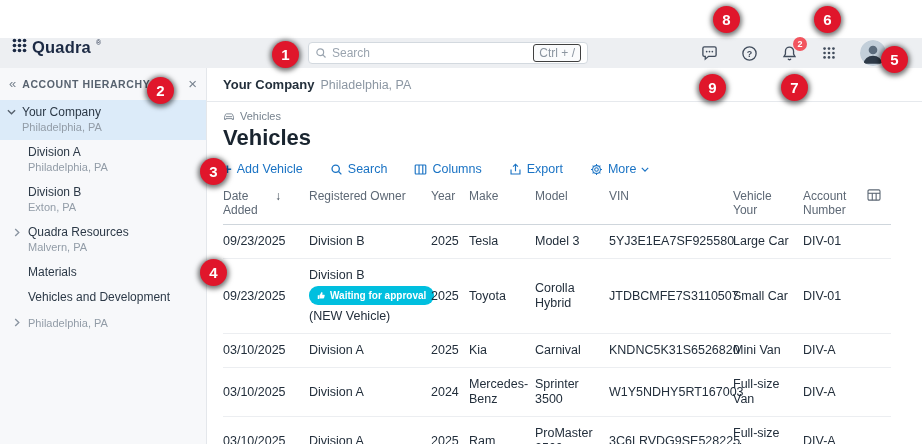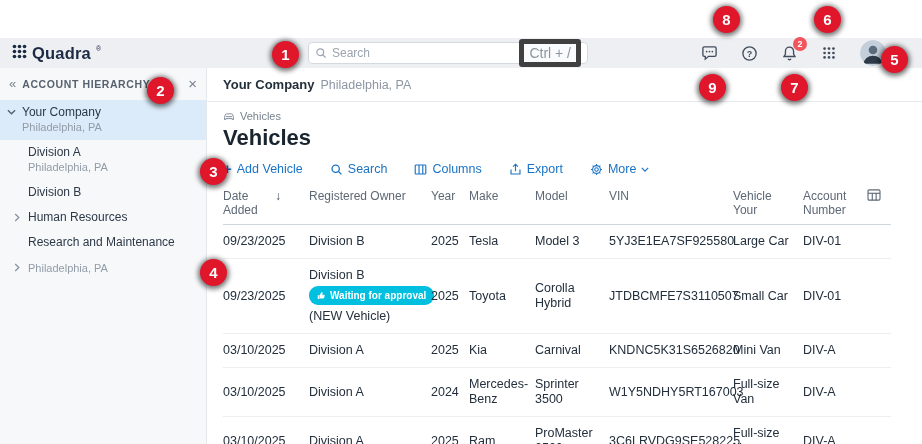--- a/index.html
+++ b/index.html
@@ -2,31 +2,31 @@
 <html style="--accent-blue: #1a73c4; --badge-cyan: #00bfdf; --callout-red: #e0162b; --notification-red: #f2545e; --selected-blue: #dcebf9; --topbar-bg: #edeff2; --logo-navy: #1c2a44;"><head>
 <meta charset="utf-8">
 <style>
   * { margin:0; padding:0; box-sizing:border-box; }
   html,body { background:#fff; }
   body { font-family:"Liberation Sans","DejaVu Sans",sans-serif; }
   .screen { position:relative; width:922px; height:444px; background:#fff; overflow:hidden; }
 
   
   .topbar { position:absolute; top:38px; left:0; width:922px; height:30px;
-            background:var(--topbar-bg,#edeff2); display:flex; align-items:center; }
+            background:var(--topbar-bg,#edeff2); display:flex; }
   .logo { display:flex; align-items:flex-start; gap:5px; margin-left:12px; cursor:pointer; }
   .logo-text { font-size:16.5px; font-weight:bold; color:var(--logo-navy,#1c2a44); letter-spacing:.2px; line-height:18px; }
   .logo-reg { font-size:7px; color:var(--logo-navy,#1c2a44); margin-top:1px; }
 
   .search-box { position:absolute; left:308px; top:4px; width:280px; height:22px; background:#fff;
                 border:1px solid #d3d9df; border-radius:4px; display:flex; align-items:center; padding:0 6px; }
   .search-box input { flex:1; border:none; outline:none; font-size:12px; color:#3a4654; background:transparent;
                       font-family:"Liberation Sans","DejaVu Sans",sans-serif; margin-left:5px; }
   .search-box input::placeholder { color:#9aa4af; }
-  .kbd { font-size:14px; color:#8b95a0; border:5px solid #404040; border-radius:3px; padding:1px 5px; background:#fafbfc; white-space:nowrap; }
+  .kbd { font-size:12px; color:#8b95a0; border:1px solid #404040; border-radius:3px; padding:1px 5px; background:#fafbfc; white-space:nowrap; }
 
   .top-icons { margin-left:auto; margin-right:36px; display:flex; align-items:center; gap:23px; color:#414c5c; }
   .top-icon { position:relative; display:flex; align-items:center; cursor:pointer; color:#414c5c; }
   .badge-count { position:absolute; top:-8px; right:-9px; min-width:14px; height:14px; padding:0 3px;
                  background:var(--notification-red,#f2545e); color:#fff; font-size:9px; font-weight:bold;
                  border-radius:8px; display:flex; align-items:center; justify-content:center; }
   .avatar { width:26px; height:26px; border-radius:50%; overflow:hidden; cursor:pointer; }
 
   
   .sidebar { position:absolute; top:68px; left:0; width:207px; bottom:0; background:#f7f8fa; border-right:1px solid #e4e7eb; }
@@ -176,36 +176,41 @@
       <div class="side-sub">Philadelphia, PA</div>
     </div>
 
     <div class="side-item">
       <div class="side-label">Division A</div>
       <div class="side-sub">Philadelphia, PA</div>
     </div>
 
     <div class="side-item">
       <div class="side-label">Division B</div>
+      <div class="side-sub">Exton, PA</div>
     </div>
 
     <div class="side-item child">
       <span class="chev-abs">
         <svg viewBox="0 0 6 10" width="6" height="9">
             <path d="M1 1 L5 5 L1 9" fill="none" stroke="currentColor" stroke-width="1.5"></path>
           </svg>
       </span>
-      <div class="side-label">Human Resources</div>
-    </div>
-
+      <div class="side-label">Quadra Resources</div>
+      <div class="side-sub">Malvern, PA</div>
+    </div>
 
 
 
     <div class="side-item">
-      <div class="side-label">Research and Maintenance</div>
+      <div class="side-label">Materials</div>
+    </div>
+
+    <div class="side-item">
+      <div class="side-label">Vehicles and Development</div>
     </div>
 
     <div class="side-item child">
       <span class="chev-abs">
         <svg viewBox="0 0 6 10" width="6" height="9">
             <path d="M1 1 L5 5 L1 9" fill="none" stroke="currentColor" stroke-width="1.5"></path>
           </svg>
       </span>
       <div class="side-sub">Philadelphia, PA</div>
     </div>

